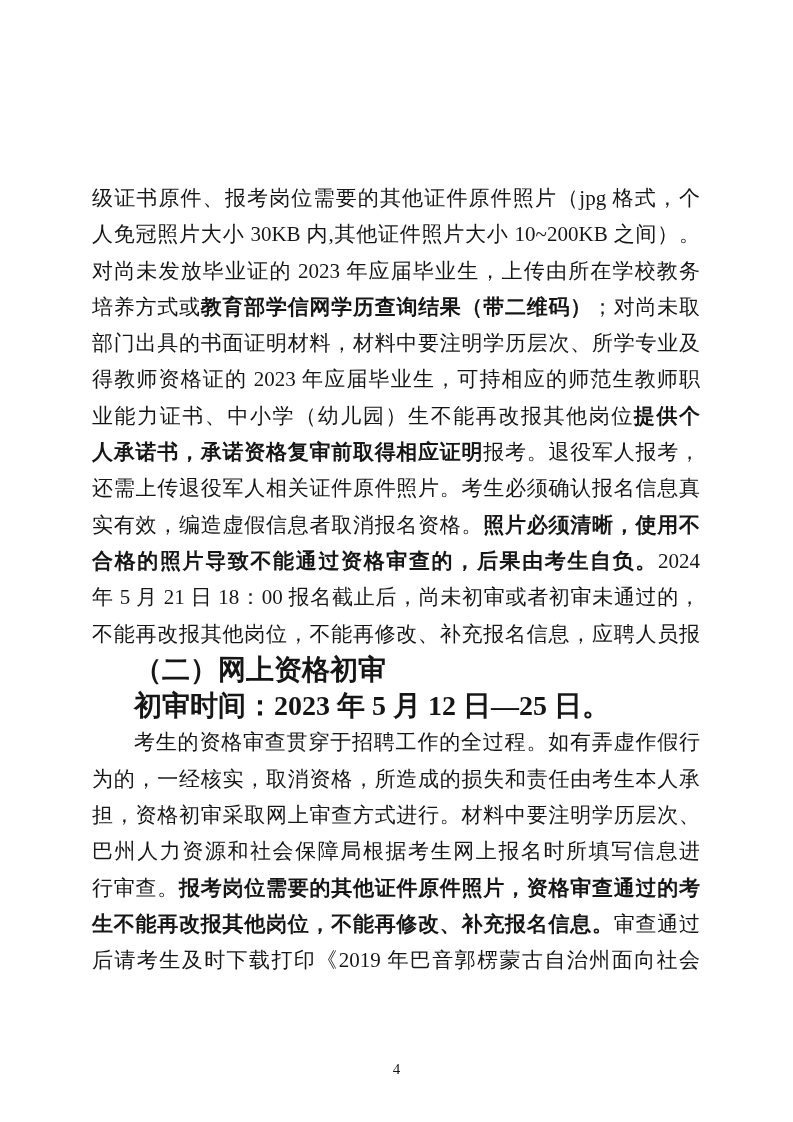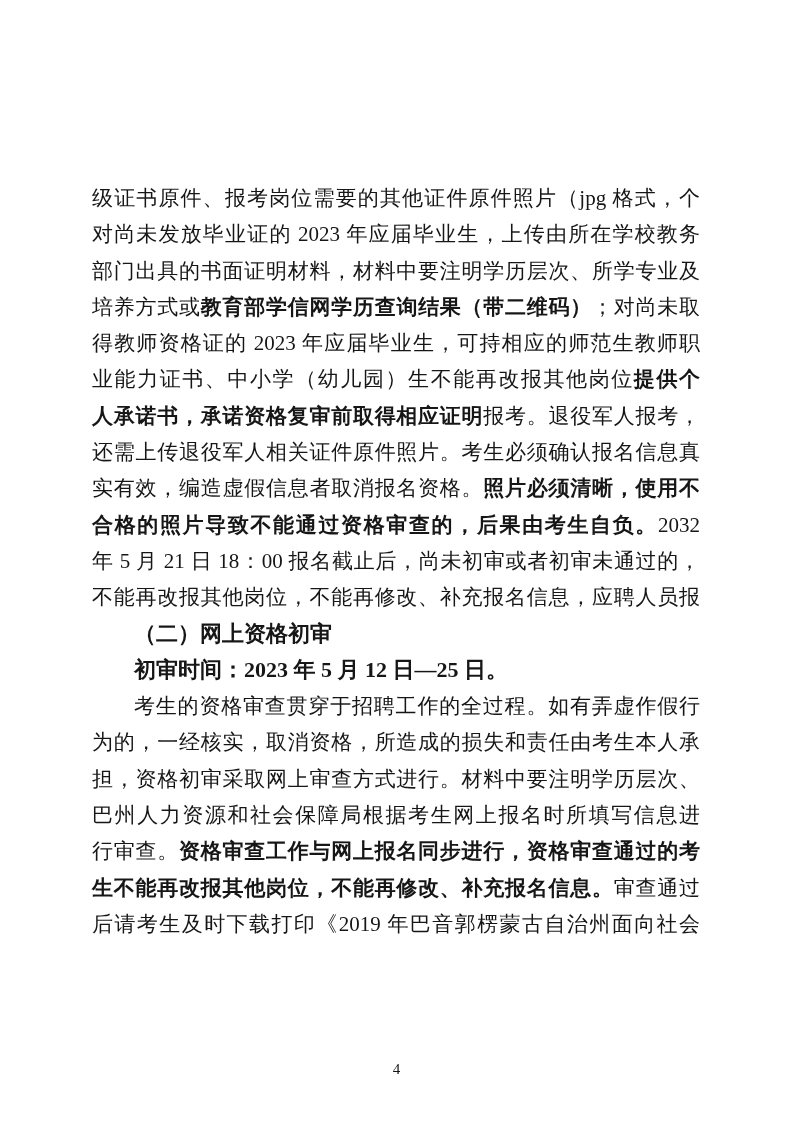--- a/index.html
+++ b/index.html
@@ -28,56 +28,57 @@
   .just{
     text-align:justify;
     text-align-last:justify;
     white-space:normal;
   }
   .indent{
     padding-left:42px;
   }
   .hd{
     font-weight:700;
-    font-size:22px;
+    font-size:28px;
   }
   .b{
     font-weight:700;
   }
   .pagenum{
     position:absolute;
     top:1025px;
     left:0;
     width:100%;
     text-align:center;
     font-size:15px;
     color:#161616;
   }
 </style>
 </head>
 <body>
 
 <div class="page">
   <div class="textblock">
     <div class="line just"><span>级证书原件、报考岗位需要的其他证件原件照片（jpg 格式，个</span></div>
+    <div class="line just"><span>人免冠照片大小 30KB 内,其他证件照片大小 10~200KB 之间）。</span></div>
     <div class="line just"><span>对尚未发放毕业证的 2023 年应届毕业生，上传由所在学校教务</span></div>
+    <div class="line just"><span>培养方式或</span><span class="b">教育部学信网学历查询结果（带二维码）</span><span>；对尚未取</span></div>
     <div class="line just"><span>部门出具的书面证明材料，材料中要注明学历层次、所学专业及</span></div>
-    <div class="line just"><span>培养方式或</span><span class="b">教育部学信网学历查询结果（带二维码）</span><span>；对尚未取</span></div>
     <div class="line just"><span>得教师资格证的 2023 年应届毕业生，可持相应的师范生教师职</span></div>
     <div class="line just"><span>业能力证书、中小学（幼儿园）生不能再改报其他岗位</span><span class="b">提供个</span></div>
     <div class="line just"><span class="b">人承诺书，承诺资格复审前取得相应证明</span><span>报考。退役军人报考，</span></div>
     <div class="line just"><span>还需上传退役军人相关证件原件照片。考生必须确认报名信息真</span></div>
     <div class="line just"><span>实有效，编造虚假信息者取消报名资格。</span><span class="b">照片必须清晰，使用不</span></div>
-    <div class="line just"><span class="b">合格的照片导致不能通过资格审查的，后果由考生自负。</span><span>2032</span></div>
+    <div class="line just"><span class="b">合格的照片导致不能通过资格审查的，后果由考生自负。</span><span>2024</span></div>
     <div class="line just"><span>年 5 月 21 日 18：00 报名截止后，尚未初审或者初审未通过的，</span></div>
     <div class="line just"><span>不能再改报其他岗位，不能再修改、补充报名信息，应聘人员报</span></div>
     <div class="line indent hd"><span>（二）网上资格初审</span></div>
     <div class="line indent hd"><span>初审时间：2023 年 5 月 12 日—25 日。</span></div>
     <div class="line just indent"><span>考生的资格审查贯穿于招聘工作的全过程。如有弄虚作假行</span></div>
     <div class="line just"><span>为的，一经核实，取消资格，所造成的损失和责任由考生本人承</span></div>
     <div class="line just"><span>担，资格初审采取网上审查方式进行。材料中要注明学历层次、</span></div>
     <div class="line just"><span>巴州人力资源和社会保障局根据考生网上报名时所填写信息进</span></div>
-    <div class="line just"><span>行审查。</span><span class="b">资格审查工作与网上报名同步进行，资格审查通过的考</span></div>
+    <div class="line just"><span>行审查。</span><span class="b">报考岗位需要的其他证件原件照片，资格审查通过的考</span></div>
     <div class="line just"><span class="b">生不能再改报其他岗位，不能再修改、补充报名信息。</span><span>审查通过</span></div>
     <div class="line just"><span>后请考生及时下载打印《2019 年巴音郭楞蒙古自治州面向社会</span></div>
   </div>
   <div class="pagenum">4</div>
 </div>
 
 </body></html>

